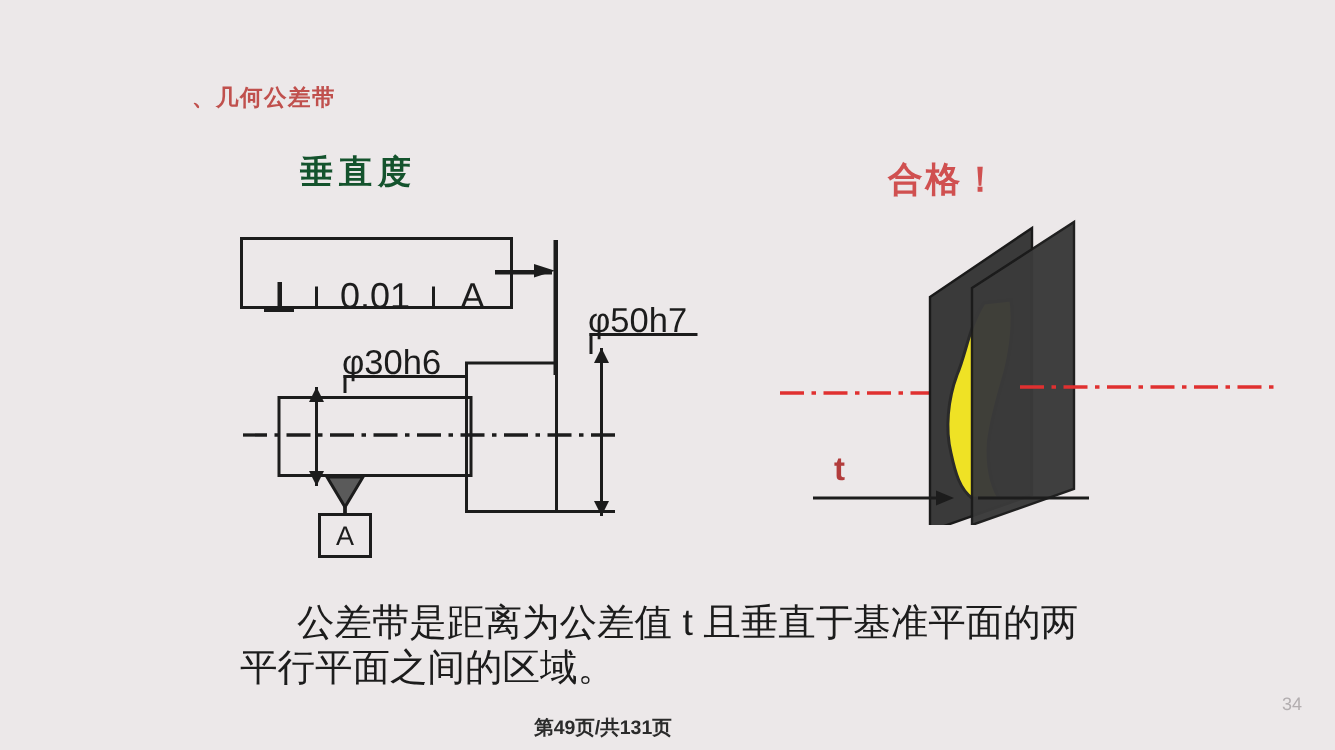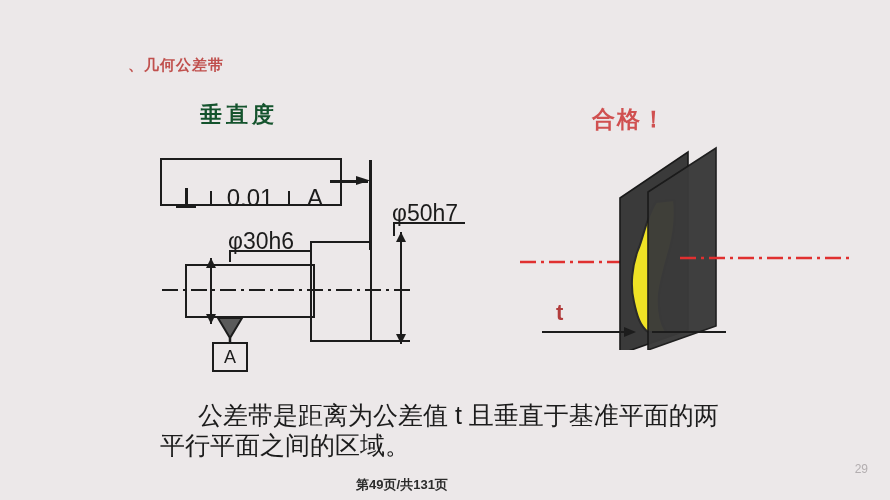--- a/index.html
+++ b/index.html
@@ -175,15 +175,15 @@
 
     <line x1="22" y1="192" x2="104" y2="192" stroke="#1c1c1c" stroke-width="2"></line>
     <polygon points="104,187 116,192 104,197" fill="#1c1c1c"></polygon>
     <line x1="132" y1="192" x2="206" y2="192" stroke="#1c1c1c" stroke-width="2"></line>
   </svg>
   <div class="t-label">t</div>
 
   <div class="body-text">公差带是距离为公差值 t 且垂直于基准平面的两平行平面之间的区域。</div>
 
   <div class="footer-center">第49页/共131页</div>
-  <div class="footer-page">29</div>
+  <div class="footer-page">34</div>
 
 </div>
 
 </body></html>

